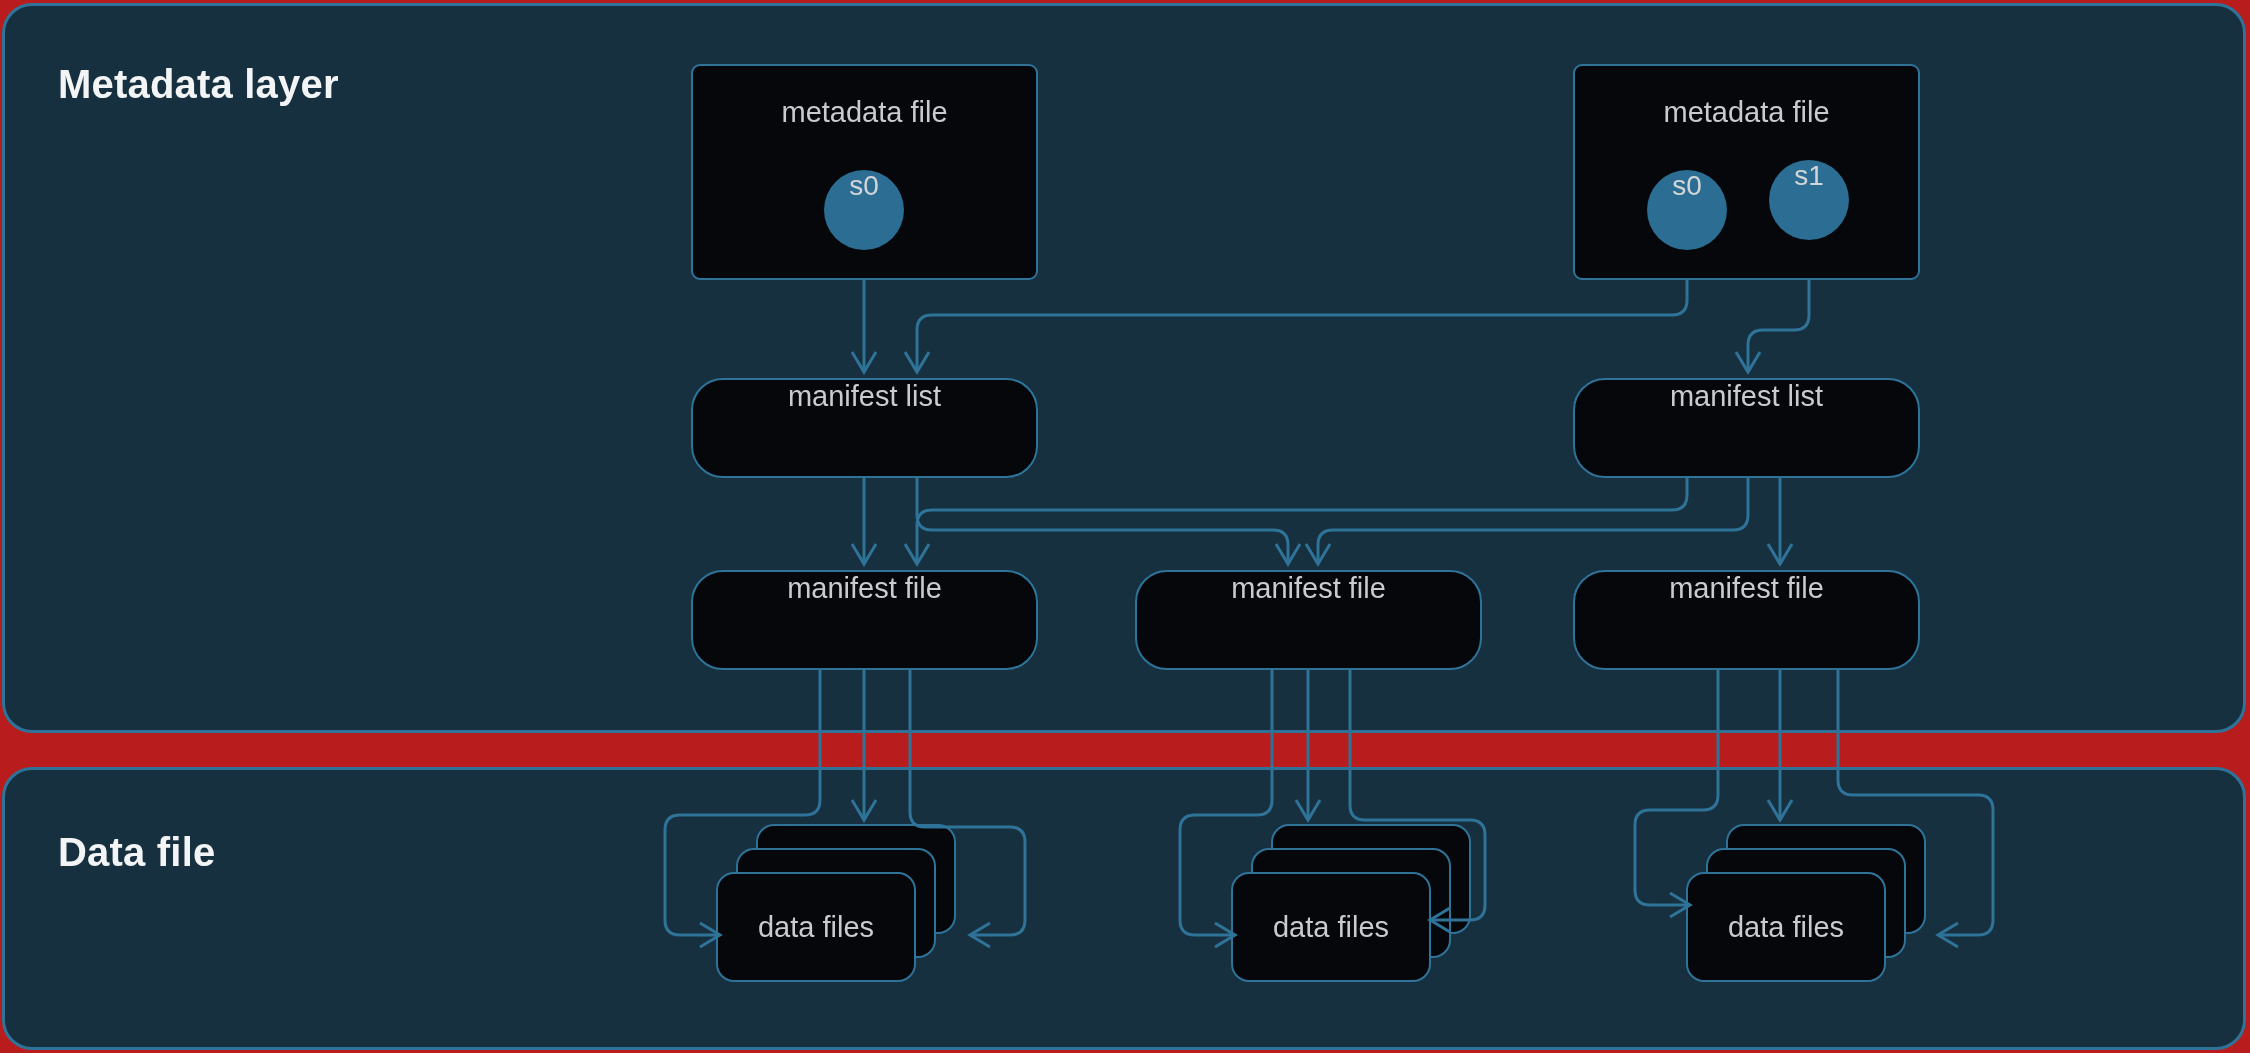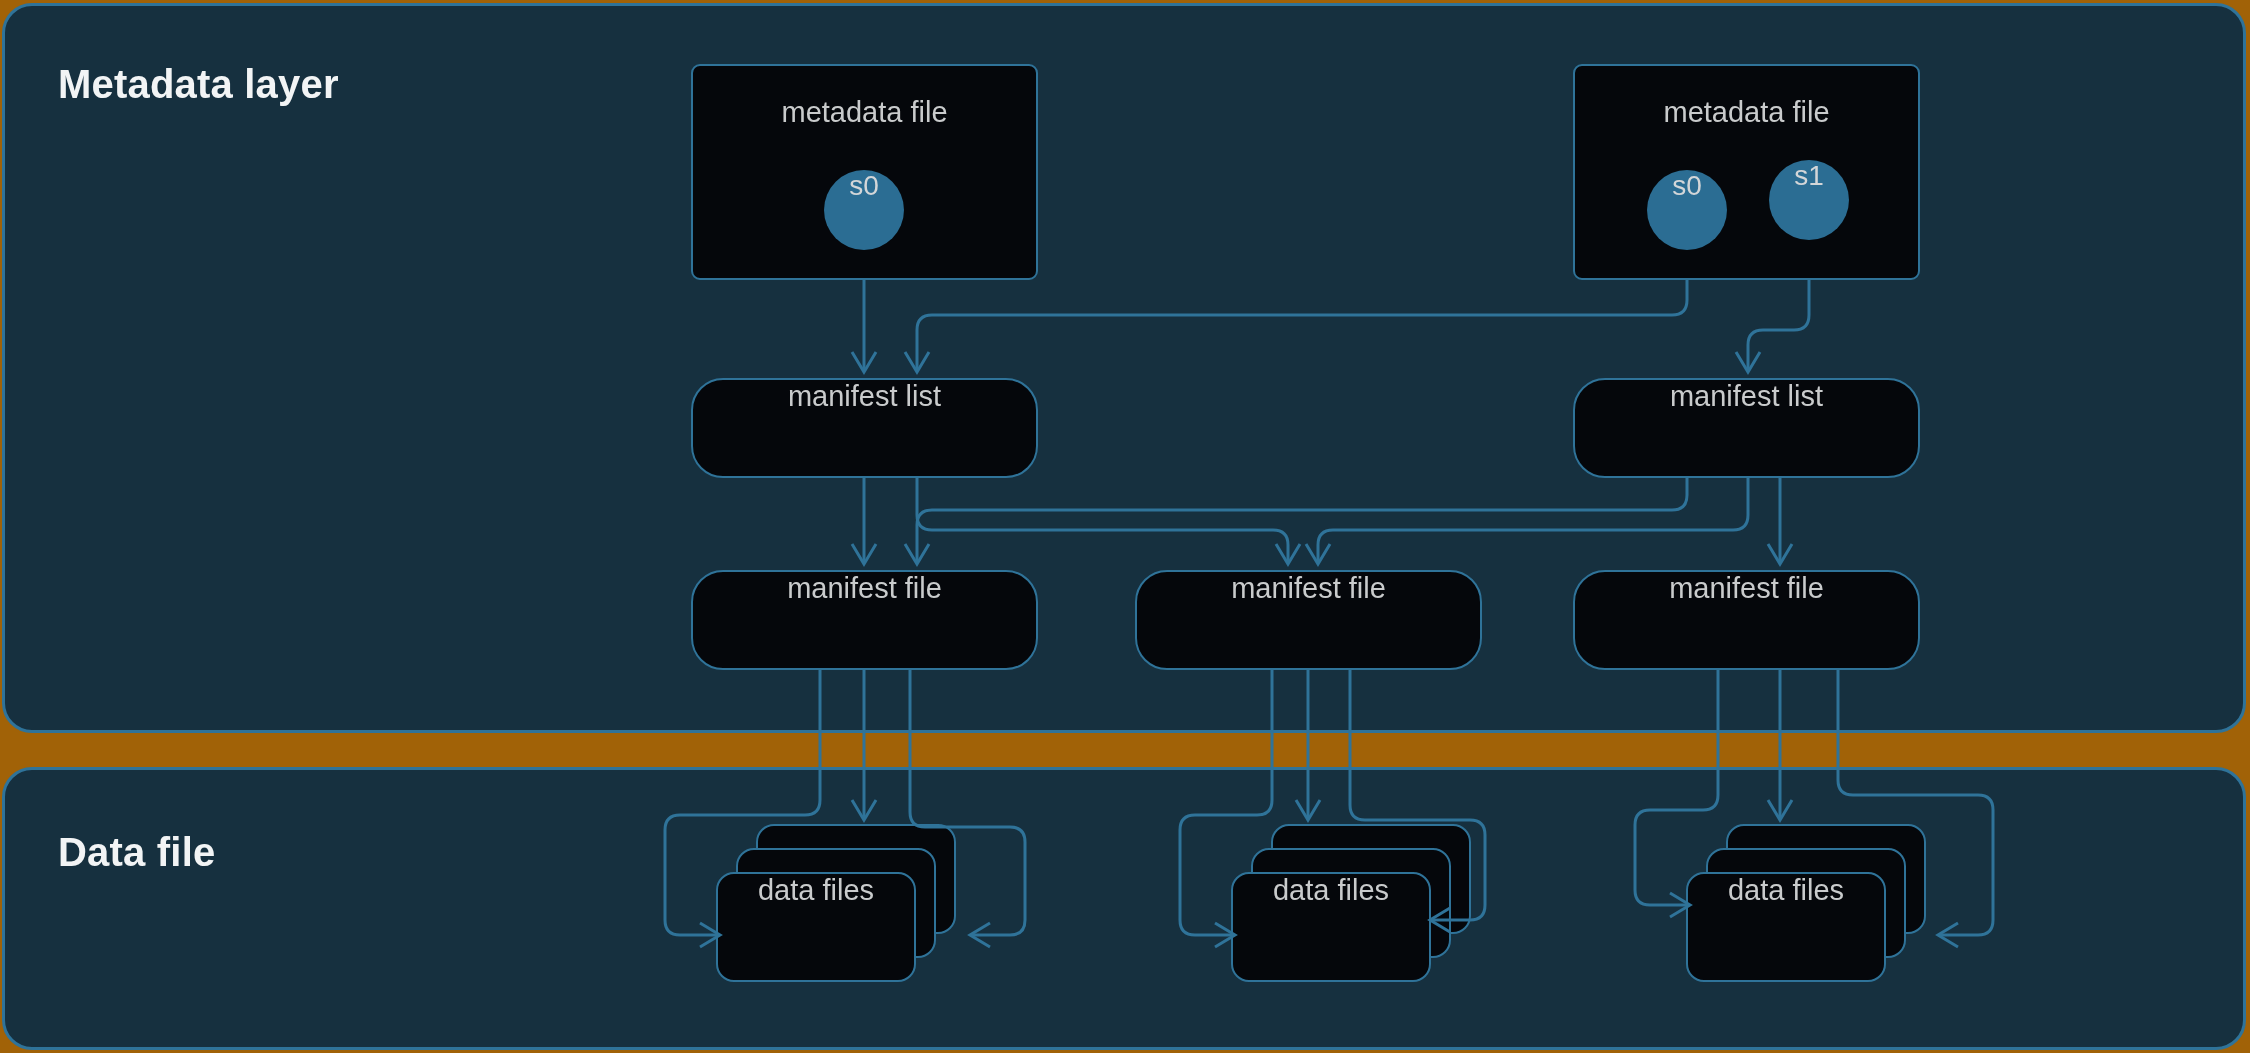--- a/index.html
+++ b/index.html
@@ -7,21 +7,21 @@
     padding: 0;
     background: #0c0c0c;
   }
   body {
     font-family: "Liberation Sans", sans-serif;
   }
   .canvas {
     position: relative;
     width: 2250px;
     height: 1053px;
-    background: #a16207;
+    background: #b91c1c;
     overflow: hidden;
   }
   .layer-panel {
     position: absolute;
     background: #16303f;
     border: 3px solid #2f7399;
     border-radius: 30px;
     box-sizing: border-box;
   }
   #metadata-panel { left: 2px; top: 3px; width: 2244px; height: 730px; }
@@ -74,21 +74,21 @@
 
   .stack-card {
     position: absolute;
     background: #05070b;
     border: 2px solid #2f7399;
     border-radius: 18px;
     box-sizing: border-box;
   }
   .stack-front {
     display: flex;
-    align-items: flex-start;
+    align-items: center;
     justify-content: center;
     color: #c9cbcc;
     font-size: 29px;
   }
 
   svg.wires {
     position: absolute;
     left: 0;
     top: 0;
     width: 2250px;

